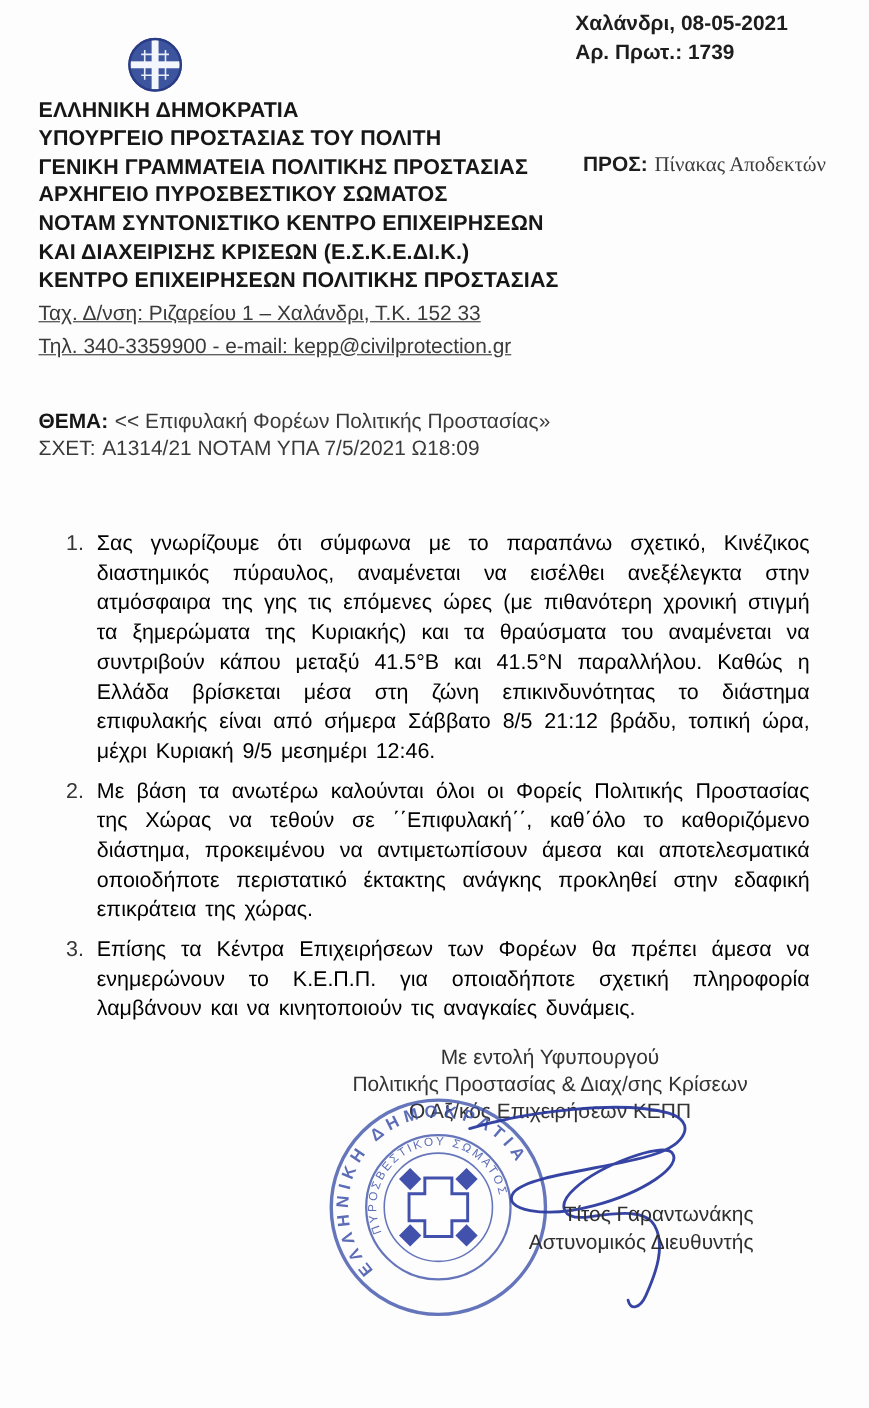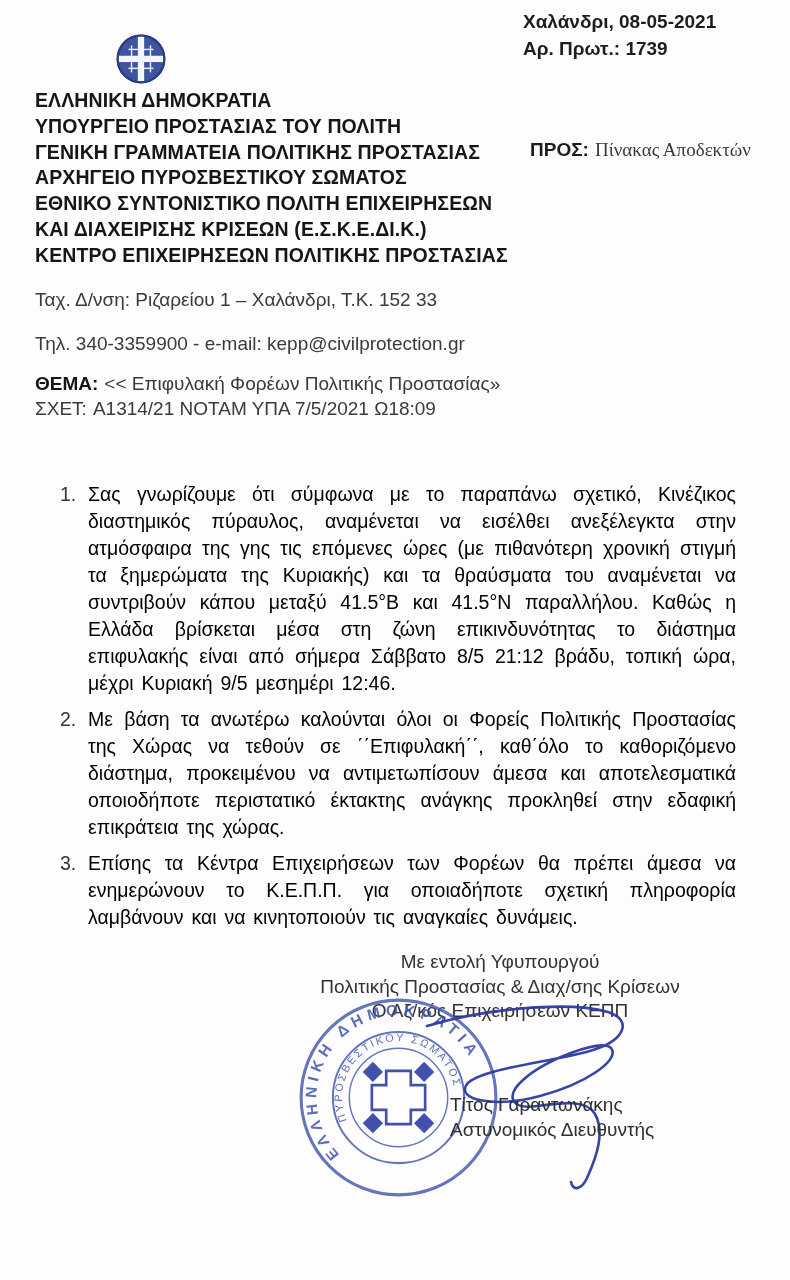--- a/index.html
+++ b/index.html
@@ -8,42 +8,42 @@
     font-family:"Liberation Sans", sans-serif;color:#2e2e2e;
   }
   .abs{position:absolute;}
   
   .date-block{left:523px;top:8px;font-size:19px;font-weight:bold;color:#1d1d1d;line-height:27px;}
   
   .emblem{left:114px;top:30px;width:54px;height:56px;}
   
   .letterhead{left:35px;top:88px;width:500px;}
   .letterhead .bold-line{font-size:19.5px;font-weight:bold;color:#161616;line-height:25.8px;letter-spacing:.1px;}
-  .letterhead .plain-line{font-size:19px;color:#3a3a3a;line-height:27px;margin-top:17px;}
+  .letterhead .plain-line{font-size:19px;color:#3a3a3a;line-height:27px;margin-top:3px;text-decoration:underline;}
   
   .recipient{left:530px;top:139px;font-size:19px;color:#3a3a3a;white-space:nowrap;}
   .recipient .lbl{font-weight:bold;color:#1d1d1d;}
   .recipient .val{margin-left:6px;font-family:Liberation Serif, serif;}
   
   .subject-block{left:35px;top:372px;font-size:19px;color:#3a3a3a;line-height:24.5px;}
   .subject-block .lbl-b{font-weight:bold;color:#161616;}
   .subject-block .val{margin-left:6px;}
   
   .body-list{left:60px;top:481px;width:676px;}
   .list-item{display:flex;margin-bottom:9px;}
   .list-item .num{width:28px;flex:0 0 28px;font-size:19.5px;color:#343434;line-height:27px;}
   .list-item .txt{flex:1;font-size:19.5px;color:#000000;line-height:27px;text-align:justify;word-spacing:2.5px;}
   
   .closing{left:290px;top:950px;width:420px;text-align:center;font-size:19px;color:#333;line-height:24.5px;}
   
   .stamp{left:296px;top:995px;width:205px;height:205px;}
   
   .sig-ink{left:425px;top:998px;width:230px;height:200px;}
   
-  .sig-text{left:450px;top:1092px;width:235px;text-align:left;font-size:19px;color:#2f2f2f;line-height:25px;}
+  .sig-text{left:450px;top:1092px;width:235px;text-align:right;font-size:19px;color:#2f2f2f;line-height:25px;}
 </style>
 </head>
 <body>
 
 <div class="abs date-block">
   <div>Χαλάνδρι, 08-05-2021</div>
   <div>Αρ. Πρωτ.: 1739</div>
 </div>
 
 <svg class="abs emblem" viewBox="0 0 60 60">
@@ -57,21 +57,21 @@
   <rect x="26.5" y="6" width="7" height="50" fill="#f4f6fd"></rect>
   <rect x="5" y="27.5" width="50" height="7" fill="#f4f6fd"></rect>
   <circle cx="30" cy="31" r="26" fill="none" stroke="#2b3c86" stroke-width="2.4"></circle>
 </svg>
 
 <div class="abs letterhead">
   <div class="bold-line">ΕΛΛΗΝΙΚΗ ΔΗΜΟΚΡΑΤΙΑ</div>
   <div class="bold-line">ΥΠΟΥΡΓΕΙΟ ΠΡΟΣΤΑΣΙΑΣ ΤΟΥ ΠΟΛΙΤΗ</div>
   <div class="bold-line">ΓΕΝΙΚΗ ΓΡΑΜΜΑΤΕΙΑ ΠΟΛΙΤΙΚΗΣ ΠΡΟΣΤΑΣΙΑΣ</div>
   <div class="bold-line">ΑΡΧΗΓΕΙΟ ΠΥΡΟΣΒΕΣΤΙΚΟΥ ΣΩΜΑΤΟΣ</div>
-  <div class="bold-line">ΕΘΝΙΚΟ ΣΥΝΤΟΝΙΣΤΙΚΟ ΠΟΛΙΤΗ ΕΠΙΧΕΙΡΗΣΕΩΝ</div>
+  <div class="bold-line">ΝΟΤΑΜ ΣΥΝΤΟΝΙΣΤΙΚΟ ΚΕΝΤΡΟ ΕΠΙΧΕΙΡΗΣΕΩΝ</div>
   <div class="bold-line">ΚΑΙ ΔΙΑΧΕΙΡΙΣΗΣ ΚΡΙΣΕΩΝ (Ε.Σ.Κ.Ε.ΔΙ.Κ.)</div>
   <div class="bold-line">ΚΕΝΤΡΟ ΕΠΙΧΕΙΡΗΣΕΩΝ ΠΟΛΙΤΙΚΗΣ ΠΡΟΣΤΑΣΙΑΣ</div>
   <div class="plain-line">Ταχ. Δ/νση: Ριζαρείου 1 – Χαλάνδρι,  Τ.Κ. 152 33</div>
   <div class="plain-line">Τηλ. 340-3359900 - e-mail: kepp@civilprotection.gr</div>
 </div>
 
 <div class="abs recipient">
   <span class="lbl">ΠΡΟΣ:</span><span class="val">Πίνακας Αποδεκτών</span>
 </div>
 

